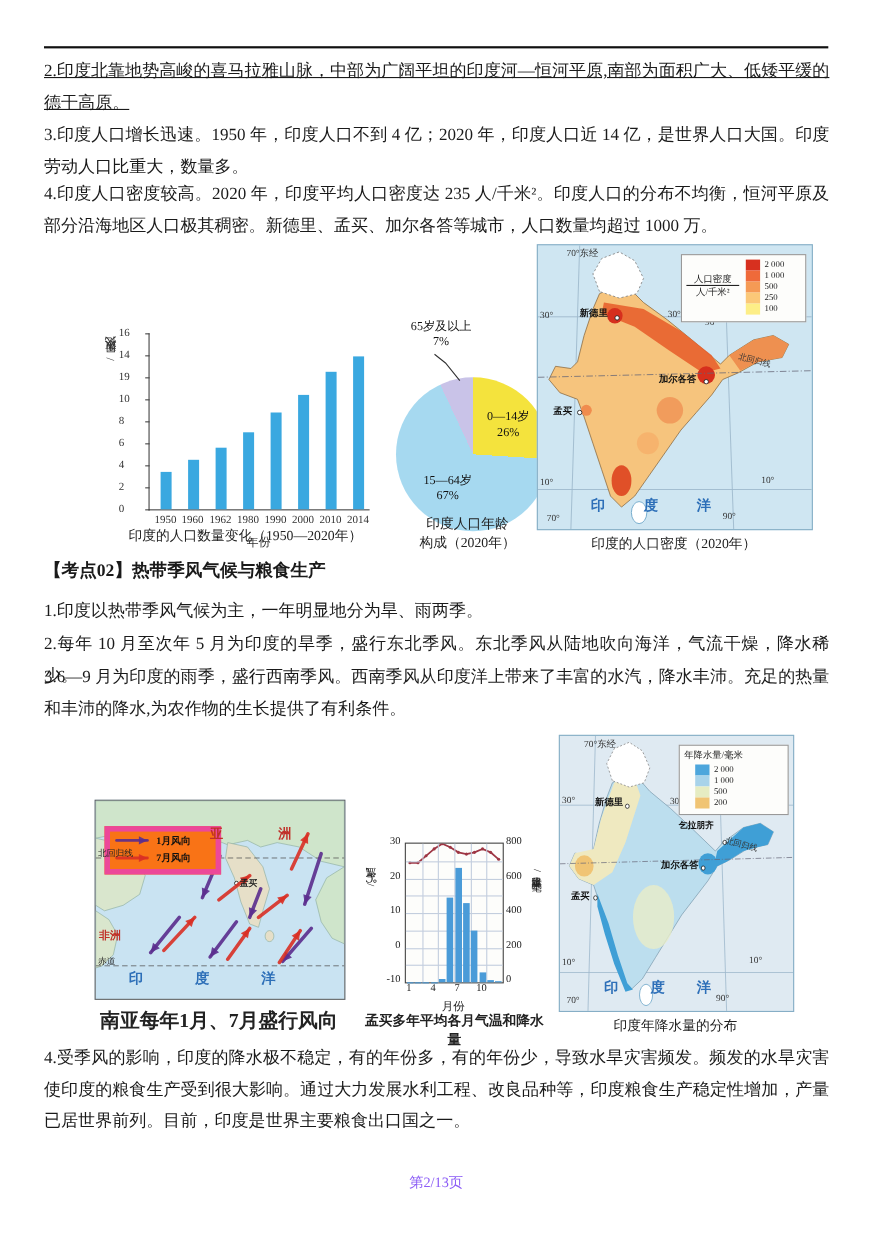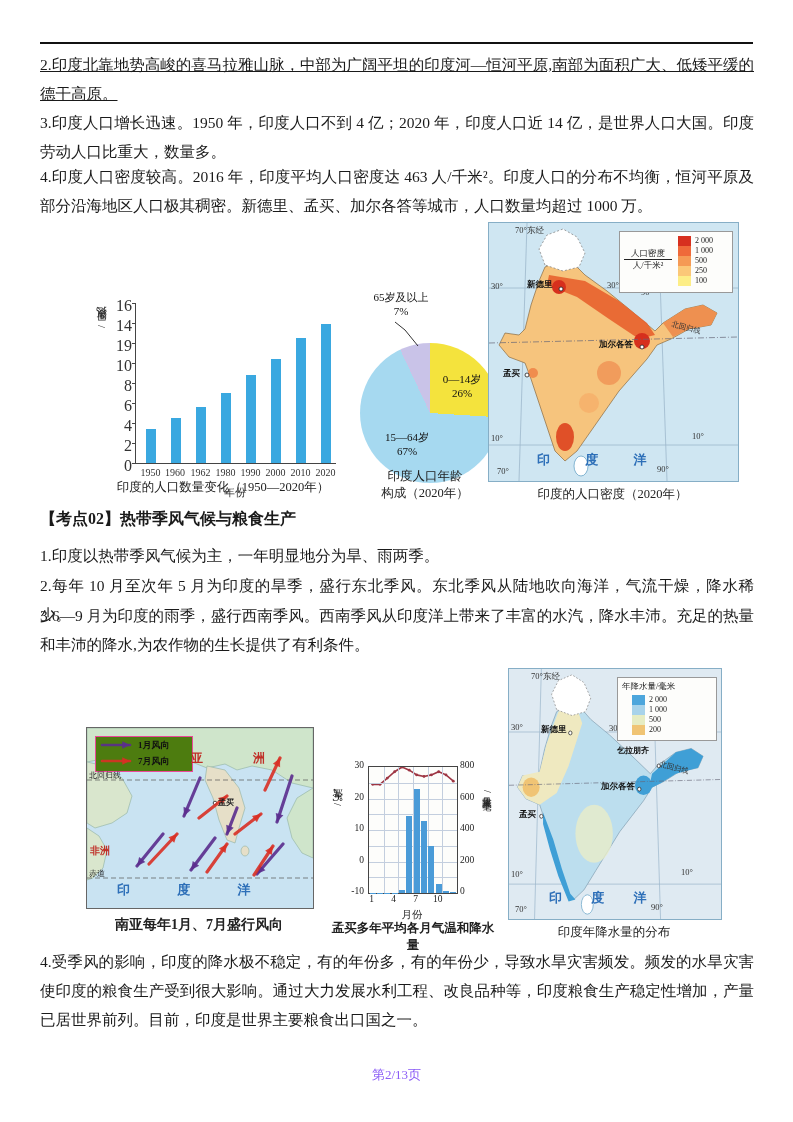--- a/index.html
+++ b/index.html
@@ -4,28 +4,28 @@
 <style>
   html,body{margin:0;padding:0;}
   body{width:793px;height:1122px;position:relative;background:#ffffff;
        font-family:"Liberation Serif","DejaVu Serif",serif;color:#1a1a1a;overflow:hidden;}
   .abs{position:absolute;}
   .para{position:absolute;left:40px;width:714px;font-size:15.5px;line-height:29px;text-align:justify;}
   .heading{position:absolute;left:40px;width:714px;font-size:16px;font-weight:bold;}
   .toprule{position:absolute;left:40px;top:42px;width:713px;height:2px;background:#111;}
   .footer{position:absolute;left:0;top:1066px;width:100%;text-align:center;font-size:13px;color:#8b5cf6;}
   .caption{position:absolute;font-size:12.5px;text-align:center;color:#222;}
-  .caption.bold{font-weight:bold;font-size:14px;}
+  .caption.bold{font-weight:bold;font-size:18px;}
 
   
   #fig-bar{left:93px;top:295px;width:260px;height:185px;}
   .bc-plot{position:absolute;left:42px;top:8px;width:200px;height:160px;
            border-left:1.5px solid #444;border-bottom:1.5px solid #444;}
   .bc-bar{position:absolute;bottom:0;width:10px;background:#3aa8e0;}
-  .bc-ytick{position:absolute;left:-28px;width:24px;text-align:right;font-size:16px;color:#333;}
+  .bc-ytick{position:absolute;left:-28px;width:24px;text-align:left;font-size:10px;color:#333;}
   .bc-ytickmark{position:absolute;left:-4px;width:4px;height:1px;background:#444;}
   .bc-xlab{position:absolute;top:164px;width:30px;text-align:center;font-size:10px;color:#333;}
   .bc-ylabel{position:absolute;left:2px;top:30px;font-size:10.5px;color:#333;
              writing-mode:vertical-rl;transform:rotate(180deg);}
   .bc-xlabel{position:absolute;left:42px;top:190px;width:200px;text-align:center;font-size:11px;color:#333;}
 
   
   #fig-pie{left:345px;top:288px;width:160px;height:190px;}
   .pie-circle{position:absolute;left:15px;top:55px;width:140px;height:140px;border-radius:50%;}
   .pie-lab{position:absolute;text-align:center;font-size:11px;color:#111;line-height:14px;}
@@ -38,22 +38,22 @@
   .legendbox{position:absolute;background:#fdfdfb;border:1px solid #999;}
   .leg-row{display:flex;align-items:center;height:10px;}
   .leg-swatch{width:13px;height:10px;}
   .leg-val{font-size:8px;color:#222;margin-left:4px;line-height:10px;}
   .leg-title{font-size:8.5px;color:#222;text-align:center;line-height:11px;}
 
   
   #fig-wind{left:86px;top:727px;width:226px;height:180px;border:1px solid #666;background:#c9e3f2;}
   .wm-lab-red{position:absolute;color:#c03028;font-weight:bold;font-size:12px;}
   .wm-lab{position:absolute;font-size:8px;color:#222;white-space:nowrap;}
-  .wm-legend{position:absolute;left:8px;top:8px;width:96px;height:34px;background:#4d7c0f;
-             border:1px solid #ec4899;}
+  .wm-legend{position:absolute;left:8px;top:23px;width:96px;height:34px;background:#f97316;
+             border:5px solid #ec4899;}
   .wm-leg-row{display:flex;align-items:center;height:16px;padding-left:4px;}
   .wm-leg-lab{font-size:9px;font-weight:bold;color:#111;margin-left:4px;}
 
   
   #fig-climate{left:338px;top:752px;width:150px;height:165px;}
   .cl-plot{position:absolute;left:30px;top:14px;width:88px;height:126px;border:1.2px solid #444;background:#fdfdfb;}
   .cl-grid-v{position:absolute;top:0;width:1px;height:100%;background:#c3cede;}
   .cl-grid-h{position:absolute;left:0;height:1px;width:100%;background:#c3cede;}
   .cl-bar{position:absolute;bottom:0;width:6px;background:#4a9bd8;}
   .cl-ytl{position:absolute;left:4px;width:22px;text-align:right;font-size:9.5px;color:#222;}
@@ -63,21 +63,21 @@
   .cl-ylab-r{position:absolute;left:142px;top:38px;font-size:9.5px;color:#222;writing-mode:vertical-rl;}
   .cl-xlabel{position:absolute;left:30px;top:156px;width:88px;text-align:center;font-size:10.5px;color:#222;}
 </style>
 </head>
 <body>
 
 <div class="toprule"></div>
 
 <div class="para" style="top:50px;text-decoration:underline;">2.印度北靠地势高峻的喜马拉雅山脉，中部为广阔平坦的印度河—恒河平原,南部为面积广大、低矮平缓的德干高原。</div>
 <div class="para" style="top:108px;">3.印度人口增长迅速。1950 年，印度人口不到 4 亿；2020 年，印度人口近 14 亿，是世界人口大国。印度劳动人口比重大，数量多。</div>
-<div class="para" style="top:162px;">4.印度人口密度较高。2016 年，印度平均人口密度达 463 人/千米²。印度人口的分布不均衡，恒河平原及部分沿海地区人口极其稠密。新德里、孟买、加尔各答等城市，人口数量均超过 1000 万。</div>
+<div class="para" style="top:162px;">4.印度人口密度较高。2020 年，印度平均人口密度达 235 人/千米²。印度人口的分布不均衡，恒河平原及部分沿海地区人口极其稠密。新德里、孟买、加尔各答等城市，人口数量均超过 1000 万。</div>
 
 <div class="abs" id="fig-bar">
   <div class="bc-ylabel">人口数/亿人</div>
   <div class="bc-plot">
       <div class="bc-ytick" style="top: 154px;">0</div>
       <div class="bc-ytickmark" style="top: 160px;"></div>
       <div class="bc-ytick" style="top: 134px;">2</div>
       <div class="bc-ytickmark" style="top: 140px;"></div>
       <div class="bc-ytick" style="top: 114px;">4</div>
       <div class="bc-ytickmark" style="top: 120px;"></div>
@@ -101,21 +101,21 @@
       <div class="bc-xlab" style="left: 49.5px;">1962</div>
       <div class="bc-bar" style="left: 84.5px; height: 70px; background: rgb(58, 168, 224);"></div>
       <div class="bc-xlab" style="left: 74.5px;">1980</div>
       <div class="bc-bar" style="left: 109.5px; height: 88px; background: rgb(58, 168, 224);"></div>
       <div class="bc-xlab" style="left: 99.5px;">1990</div>
       <div class="bc-bar" style="left: 134.5px; height: 104px; background: rgb(58, 168, 224);"></div>
       <div class="bc-xlab" style="left: 124.5px;">2000</div>
       <div class="bc-bar" style="left: 159.5px; height: 125px; background: rgb(58, 168, 224);"></div>
       <div class="bc-xlab" style="left: 149.5px;">2010</div>
       <div class="bc-bar" style="left: 184.5px; height: 139px; background: rgb(58, 168, 224);"></div>
-      <div class="bc-xlab" style="left: 174.5px;">2020</div>
+      <div class="bc-xlab" style="left: 174.5px;">2014</div>
     </div>
   <div class="bc-xlabel">年份</div>
 </div>
 <div class="caption" style="left:93px;top:479px;width:260px;">印度的人口数量变化（1950—2020年）</div>
 
 <div class="abs" id="fig-pie">
   <div class="pie-circle" style="background: conic-gradient(rgb(244, 227, 61) 0%, rgb(244, 227, 61) 26%, rgb(166, 217, 240) 26%, rgb(166, 217, 240) 93%, rgb(201, 195, 232) 93%, rgb(201, 195, 232) 100%);"></div>
   <div class="pie-lab" style="left:8px;top:2px;width:96px;">
     <div>65岁及以上</div>
     <div>7%</div>

